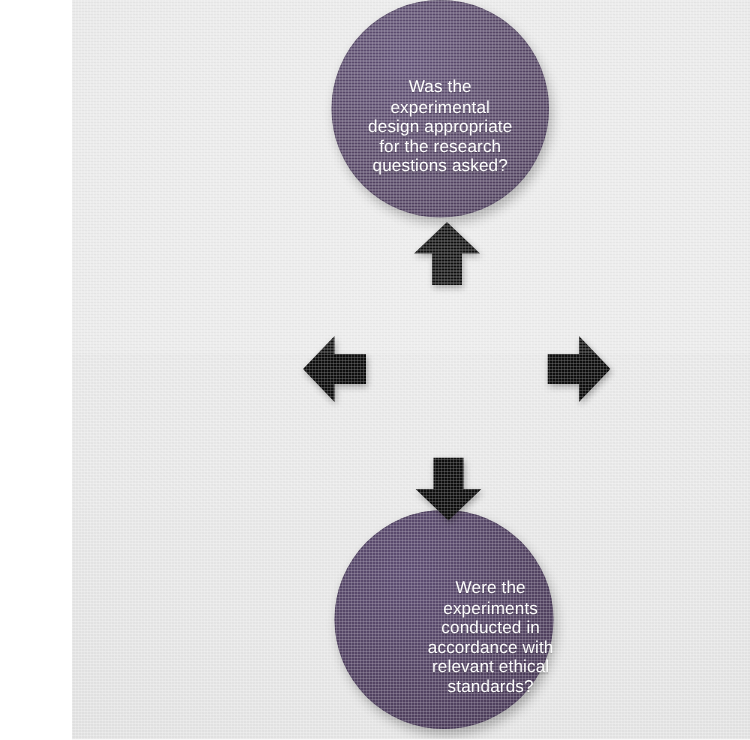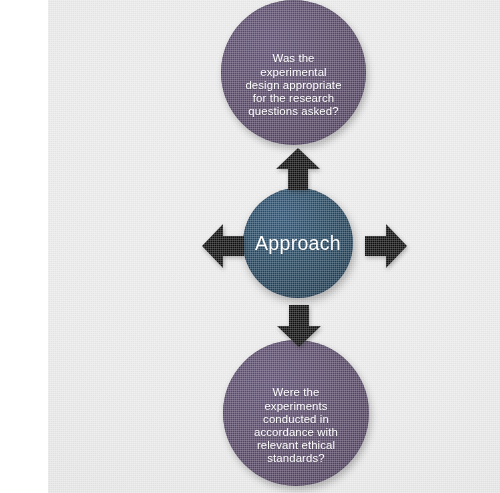--- a/index.html
+++ b/index.html
@@ -74,21 +74,21 @@
   .label-sat  { font-size: 11.4px; }
   .label-ctr  { font-size: 19.5px; letter-spacing: 0.3px; }
 
   
   #node-top    { left: 173px; top:   0px; width: 145px; height: 145px; }
   #node-top    .node-label { padding-top: 26px; }
 
   #node-left   { left:   8px; top: 173px; width: 141px; height: 141px; }
   #node-right  { left: 352px; top: 175px; width: 137px; height: 137px; }
 
-  #node-bottom { left: 175px; top: 340px; width: 146px; height: 146px; }
+  #node-bottom { left: 175px; top: 340px; width: 146px; height: 146px; justify-content: flex-end; }
   #node-bottom .node-label { padding-top: 26px; }
 
   #node-center { left: 195px; top: 188px; width: 110px; height: 110px; }
 
   
   .arrow {
     position: absolute;
     filter: drop-shadow(1.5px 2.5px 2px rgba(0,0,0,0.34));
   }
   .arrow svg { display: block; }
@@ -115,23 +115,20 @@
 
   <div class="node node-satellite" id="node-bottom">
     <span class="node-label label-sat">Were the
 experiments
 conducted in
 accordance with
 relevant ethical
 standards?</span>
   </div>
 
-  <div class="node node-center" id="node-center">
-    <span class="node-label label-ctr">Approach</span>
-  </div>
 
   <div class="arrow" id="arrow-up">
     <svg width="44" height="42" viewBox="0 0 44 42" aria-hidden="true">
       <polygon points="22,0 44,21 32,21 32,42 12,42 12,21 0,21" fill="#0d0d0d"></polygon>
     </svg>
   </div>
 
   <div class="arrow" id="arrow-down">
     <svg width="44" height="42" viewBox="0 0 44 42" aria-hidden="true">
       <polygon points="22,42 0,21 12,21 12,0 32,0 32,21 44,21" fill="#0d0d0d"></polygon>

